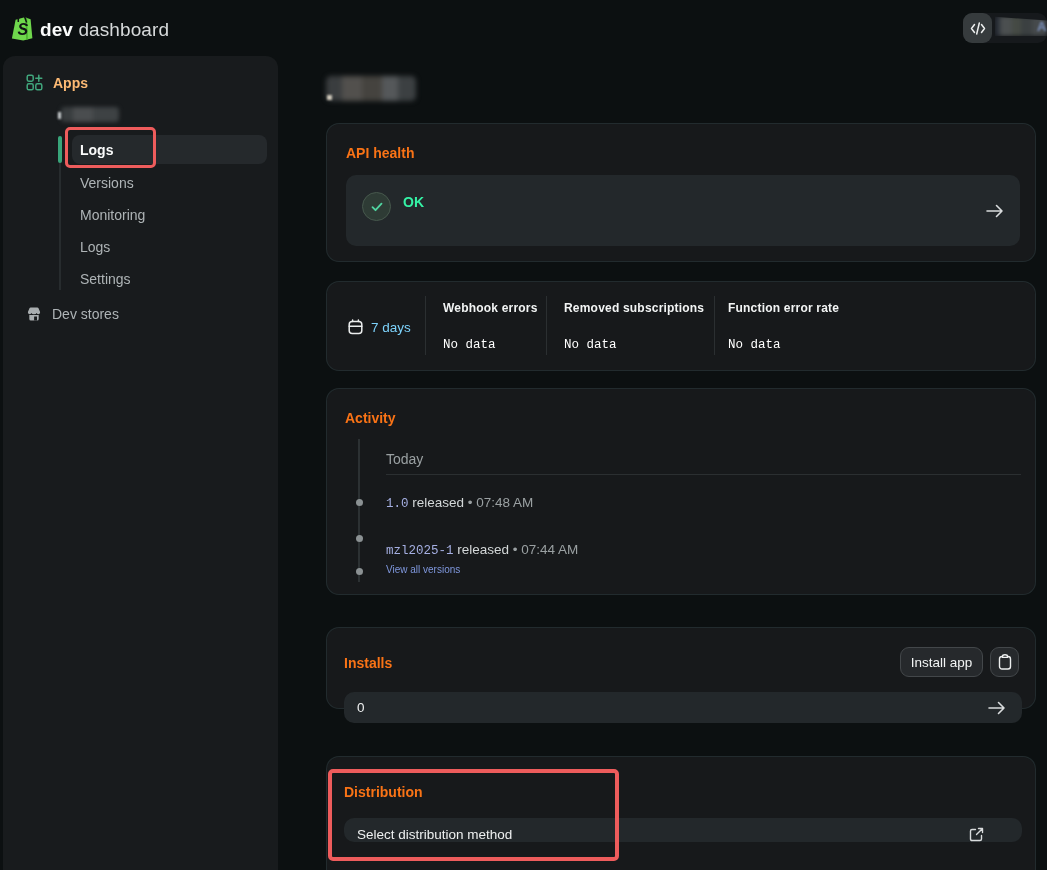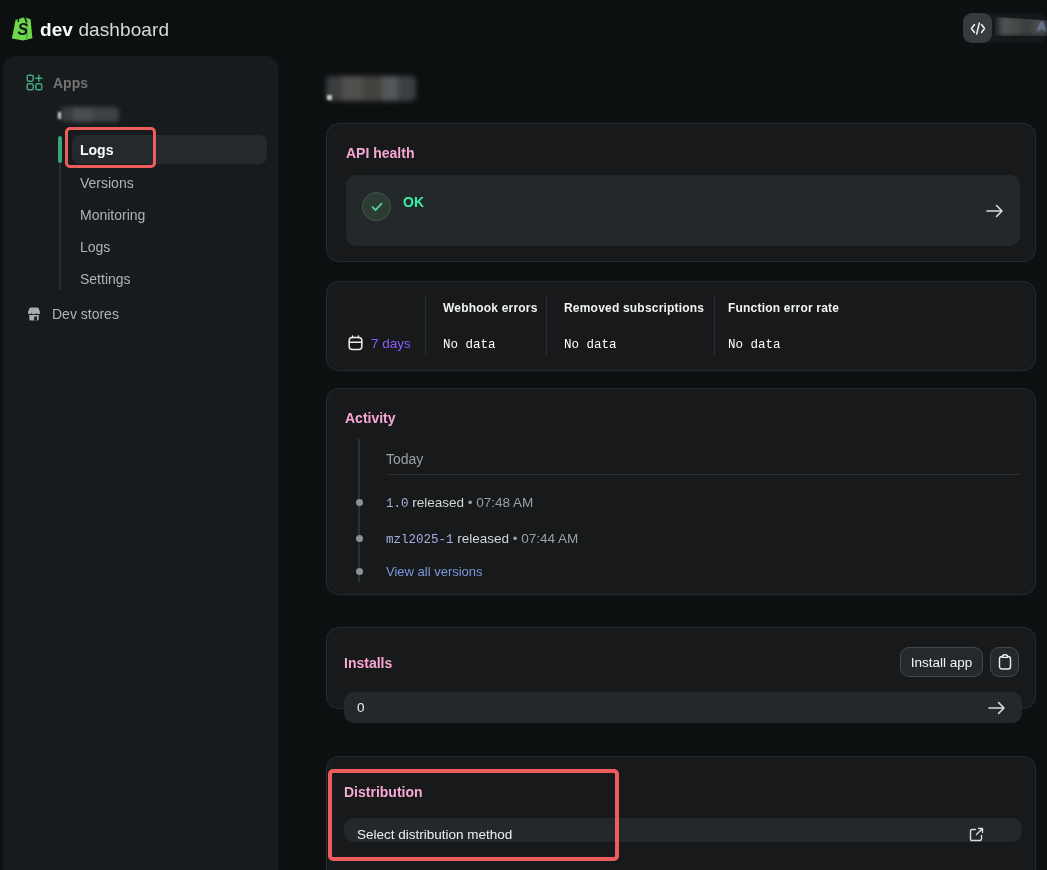--- a/index.html
+++ b/index.html
@@ -20,21 +20,21 @@
   display:flex; align-items:center; justify-content:center; }
 #hdr-pill { left:963px; top:13px; width:84px; height:30px; background:#16191c; border-radius:9px; }
 #hdr-blur { left:995px; top:16px; width:52px; height:20px; border-radius:2px;
   background:linear-gradient(90deg,#2a2f38 0 10%, #4b4f50 10% 32%, #454a44 32% 50%, #3b4041 50% 72%, #464a4c 72% 100%);
   filter:blur(2.2px); clip-path:polygon(0 4%, 100% 22%, 100% 100%, 0 100%); }
 #hdr-A { left:1037px; top:19px; font-size:13px; font-weight:700; color:#7d93c0; filter:blur(1.1px); }
 
 
 #sidebar { left:3px; top:56px; width:275px; height:814px; background:#181b1d; border-radius:12px 12px 0 0; }
 .side-row { position:absolute; display:flex; align-items:center; gap:10px; font-size:14px; color:#aeb4b6; }
-#apps-row { left:26px; top:74px; color:#737373; font-weight:700; }
+#apps-row { left:26px; top:74px; color:#fdba74; font-weight:700; }
 #devstores-row { left:26px; top:306px; }
 #app-blur { left:61px; top:107px; width:58px; height:15px; border-radius:4px;
   background:linear-gradient(90deg,#393d3f 0 20%, #4a4d4f 20% 55%, #3e4244 55% 100%); filter:blur(2px); }
 #app-blur-tick { left:58px; top:112px; width:3px; height:7px; background:#cdd2d4; filter:blur(1px); }
 #nav-line { left:59px; top:140px; width:2px; height:150px; background:#272c2e; }
 #active-pill { left:72px; top:135px; width:195px; height:29px; background:#25292c; border-radius:8px; }
 #active-bar { left:58px; top:136px; width:4px; height:27px; background:#38a57a; border-radius:3px; }
 .nav-item { position:absolute; left:80px; font-size:14px; color:#aeb4b6; }
 #nav-home { top:142px; color:#fafbfb; font-weight:700; }
 #nav-versions { top:175px; }
@@ -48,49 +48,49 @@
 #red-dist { left:328px; top:769px; width:291px; height:92px; border-width:4px; }
 
 
 #title-blur { left:326px; top:76px; width:90px; height:25px; border-radius:5px;
   background:linear-gradient(90deg,#3a3d3f 0 18%, #52504d 18% 40%, #45433f 40% 62%, #55585a 62% 80%, #3c4042 80% 100%);
   filter:blur(2.5px); }
 #title-dot { left:327px; top:95px; width:5px; height:5px; background:#cfc9bb; filter:blur(.9px); }
 
 .card { position:absolute; left:326px; width:710px; background:#17191b;
   border:1px solid rgba(94,146,152,0.16); border-radius:13px; }
-.card h2 { font-size:14px; font-weight:700; color:#f9a8d4; }
+.card h2 { font-size:14px; font-weight:700; color:#f97316; }
 .panel { position:absolute; background:#23282b; border-radius:10px; }
 
 #card-api { top:123px; height:139px; }
 #card-api h2 { position:absolute; left:19px; top:21px; }
 #api-panel { left:19px; top:51px; width:674px; height:71px; }
 #ok-circle { position:absolute; left:16px; top:17px; width:29px; height:29px; border-radius:50%;
   background:#2e3b35; border:1px solid #47584d; display:flex; align-items:center; justify-content:center; }
 #ok-label { position:absolute; left:57px; top:19px; font-size:14px; font-weight:700; color:#35f3a6; }
 #api-msg { position:absolute; left:57px; top:38px; font-size:14px; color:#c7cbcc; }
 .arrow { position:absolute; }
 
 #card-stats { top:281px; height:90px; display:flex; }
 .vdiv { position:absolute; top:14px; width:1px; height:59px; background:#2b2f31; }
-#stat7 { position:absolute; left:21px; top:16px; height:90px; display:flex; align-items:center; gap:8px;
-  font-size:13.5px; color:#8b5cf6;justify-content:space-between; }
+#stat7 { position:absolute; left:21px; top:0; height:90px; display:flex; align-items:center; gap:8px;
+  font-size:13.5px; color:#7dd3fc;justify-content:space-between; }
 .stat-h { position:absolute; top:19px; font-size:12px; font-weight:700; color:#f2f4f4; letter-spacing:.2px; }
 .stat-v { position:absolute; top:56px; font-size:12.5px; font-family:"Liberation Mono", monospace; color:#ffffff; }
 
 #card-activity { top:388px; height:207px; }
 #card-activity h2 { position:absolute; left:18px; top:21px; }
 #tl-line { position:absolute; left:31px; top:50px; width:2px; height:143px; background:#2c3133; }
 #tl-today { position:absolute; left:59px; top:62px; font-size:14px; color:#9aa0a2; }
 #tl-div { position:absolute; left:59px; top:85px; right:14px; height:1px; background:#2b2f31; }
 .tl-dot { position:absolute; left:28.5px; width:7px; height:7px; border-radius:50%; background:#8b9193; }
 .tl-item { position:absolute; left:59px; font-size:13.5px; color:#d3d7d8; }
 .mono-v { font-family:"Liberation Mono", monospace; font-size:12.5px; color:#a5afe2; }
 .tl-meta { color:#9aa0a2; }
-#tl-link { color:#7f97dd; font-size:13px; }
+#tl-link { color:#7f97dd; font-size:10px; }
 
 #card-installs { top:627px; height:82px; }
 #card-installs h2 { position:absolute; left:17px; top:27px; }
 #btn-install { position:absolute; left:573px; top:19px; width:83px; height:30px; background:#26292c;
   border:1px solid #43474a; border-radius:9px; display:flex; align-items:center; justify-content:center;
   font-size:13.5px; color:#f2f4f4; }
 #btn-clip { position:absolute; left:663px; top:19px; width:29px; height:30px; background:#26292c;
   border:1px solid #43474a; border-radius:9px; display:flex; align-items:center; justify-content:center; }
 #installs-row { left:17px; top:64px; width:678px; height:31px; }
 #installs-zero { position:absolute; left:13px; top:8px; font-size:13.5px; color:#eef0f0; }
@@ -193,21 +193,21 @@
 
 <div class="card" id="card-activity">
   <h2>Activity</h2>
   <div id="tl-line"></div>
   <div id="tl-today">Today</div>
   <div id="tl-div"></div>
   <div class="tl-dot" style="top:110px;"></div>
   <div class="tl-dot" style="top:146px;"></div>
   <div class="tl-dot" style="top:179px;"></div>
   <div class="tl-item" style="top:106px;"><span class="mono-v">1.0</span> released <span class="tl-meta">• 07:48 AM</span></div>
-  <div class="tl-item" style="top:142px;"><span class="mono-v">mzl2025-1</span> released <span class="tl-meta">• 07:44 AM</span></div>
+  <div class="tl-item" style="top:153px;"><span class="mono-v">mzl2025-1</span> released <span class="tl-meta">• 07:44 AM</span></div>
   <div class="tl-item" style="top:175px;" id="tl-link">View all versions</div>
 </div>
 
 <div class="card" id="card-installs">
   <h2>Installs</h2>
   <div id="btn-install">Install app</div>
   <div id="btn-clip">
     <svg width="14" height="16" viewBox="0 0 14 16">
       <g stroke="#eceeee" stroke-width="1.4" fill="none" stroke-linejoin="round">
         <rect x="1.5" y="2.5" width="11" height="12.5" rx="2.5"></rect>

